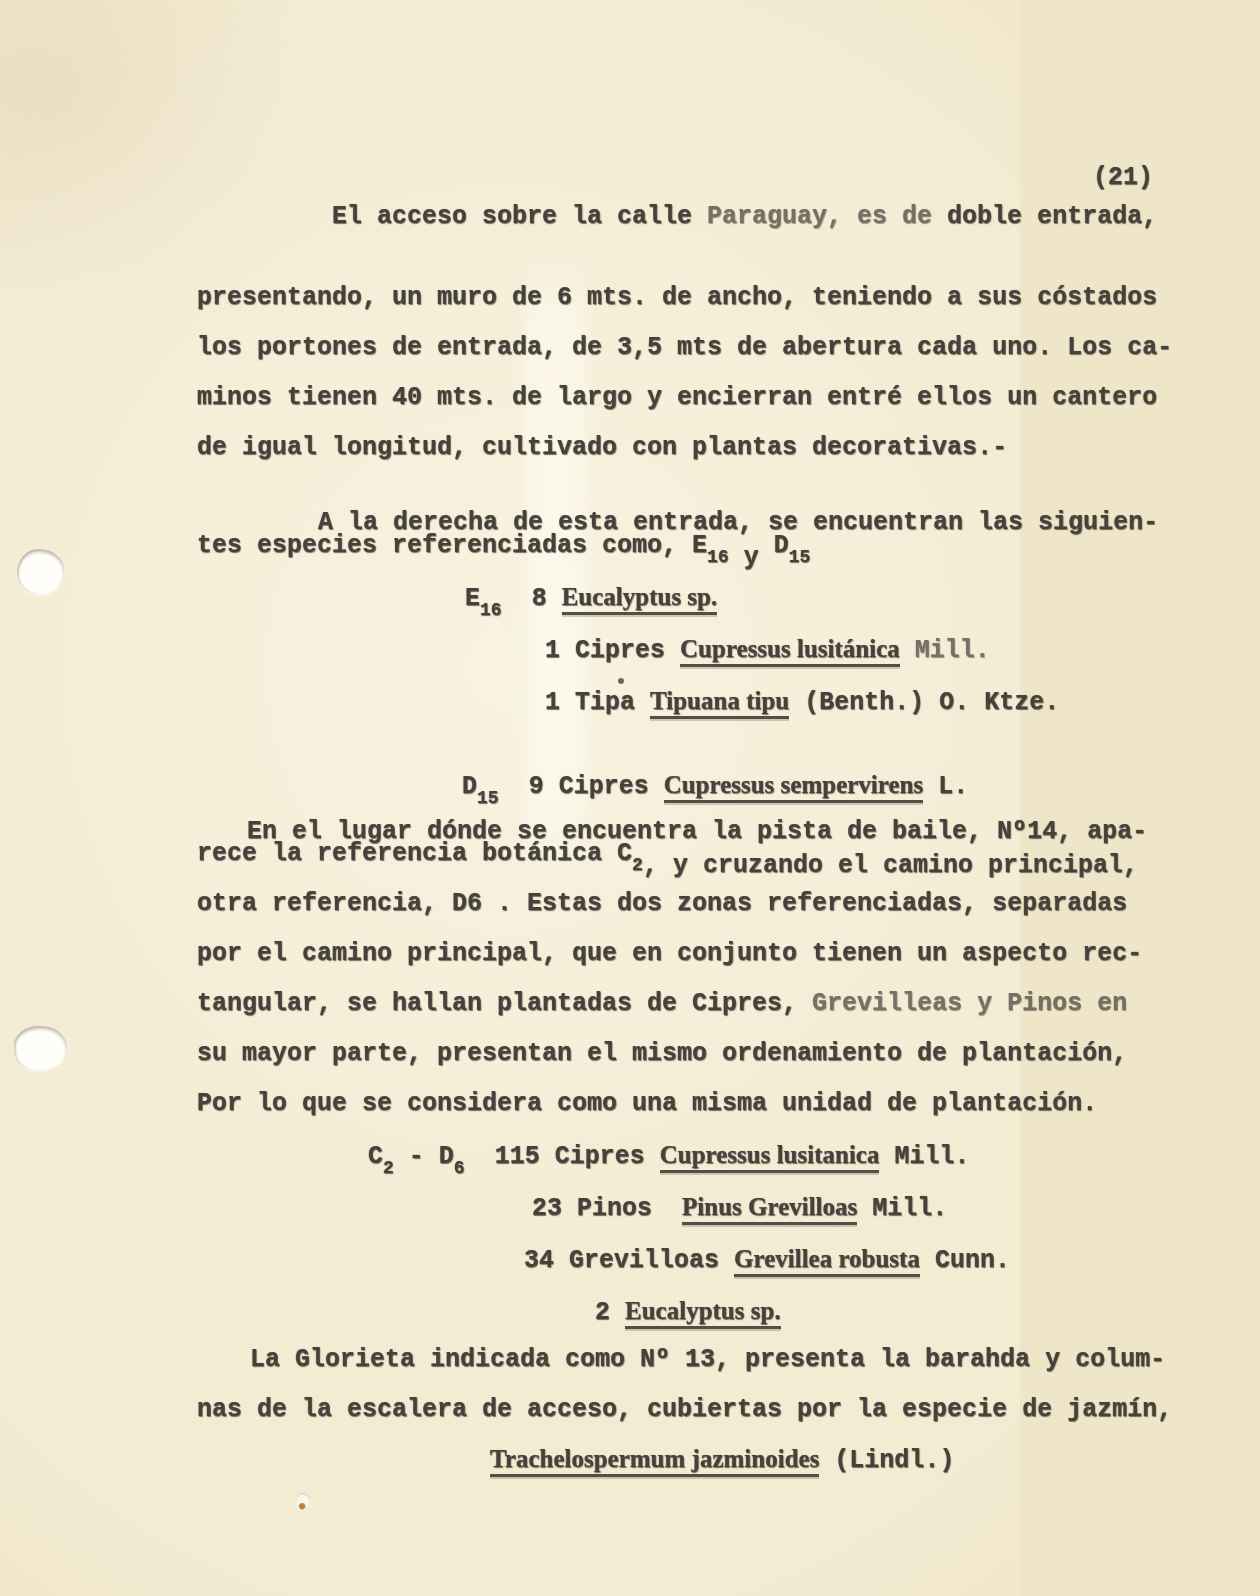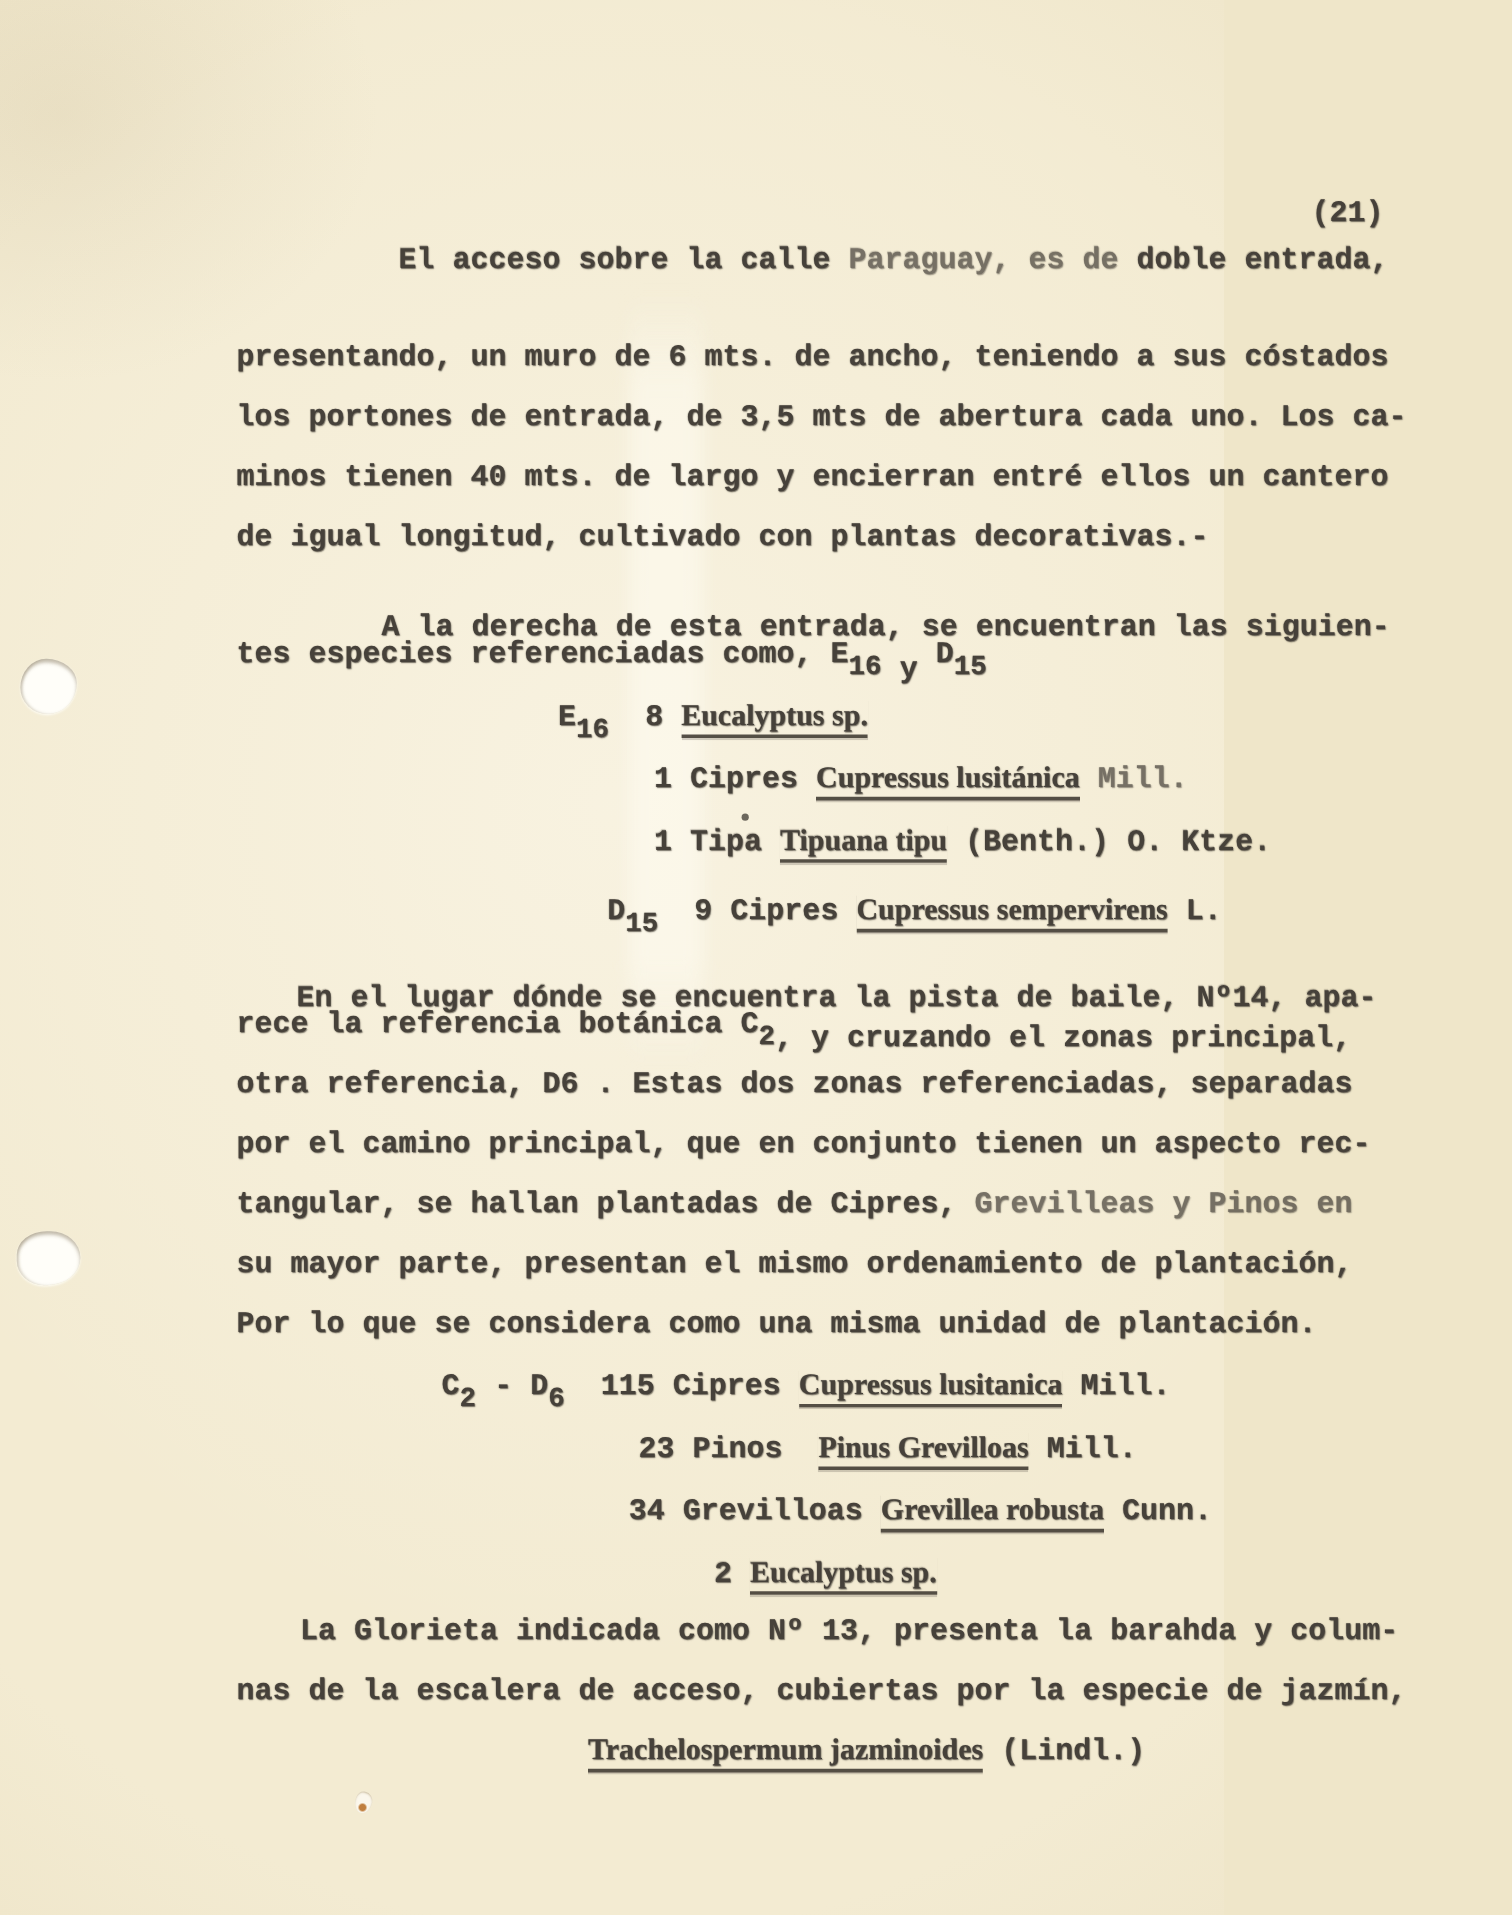--- a/index.html
+++ b/index.html
@@ -35,21 +35,21 @@
     text-shadow: 0.6px 0.8px 1.1px rgba(70,64,55,0.75), -0.4px -0.2px 0.9px rgba(70,64,55,0.35);
     letter-spacing: 0;
   }
   .line span { display: inline-block; white-space: pre; }
   .u {
     border-bottom: 3.5px solid rgba(62,56,48,0.88);
     padding-bottom: 1px;
     box-shadow: 0 1.5px 0.5px rgba(62,56,48,0.22);
     font-family: Liberation Serif, serif;
   }
-  .sub { font-size: 23px; vertical-align: -10px; }
+  .sub { font-size: 18px; vertical-align: -10px; }
   .shift { position: relative; top: 12px; }
   .faded { opacity: 0.72; }
   .hole {
     position: absolute;
     background: radial-gradient(circle at 50% 55%, #fffef9 60%, #faf6ec 100%);
     box-shadow:
       inset 0 3px 3px rgba(130,118,92,0.45),
       inset 2px 0 2px rgba(150,138,110,0.25),
       0 1px 2px rgba(255,255,250,0.8);
   }
@@ -79,23 +79,23 @@
       <div class="line" style="left: 332px; top: 202px;"><span class="">El acceso sobre la calle </span><span class="faded">Paraguay, es de </span><span class="">doble entrada,</span></div>
       <div class="line" style="left: 197px; top: 283px;"><span class="">presentando, un muro de 6 mts. de ancho, teniendo a sus cóstados</span></div>
       <div class="line" style="left: 197px; top: 333px;"><span class="">los portones de entrada, de 3,5 mts de abertura cada uno. Los ca-</span></div>
       <div class="line" style="left: 197px; top: 383px;"><span class="">minos tienen 40 mts. de largo y encierran entré ellos un cantero</span></div>
       <div class="line" style="left: 197px; top: 433px;"><span class="">de igual longitud, cultivado con plantas decorativas.-</span></div>
       <div class="line" style="left: 318px; top: 508px;"><span class="">A la derecha de esta entrada, se encuentran las siguien-</span></div>
       <div class="line" style="left: 197px; top: 531px;"><span class="">tes especies referenciadas como, E</span><span class="sub">16</span><span class="shift"> y </span><span class="">D</span><span class="sub">15</span></div>
       <div class="line" style="left: 465px; top: 583px;"><span class="">E</span><span class="sub">16</span><span class="">  8 </span><span class="u">Eucalyptus sp.</span></div>
       <div class="line" style="left: 545px; top: 635px;"><span class="">1 Cipres </span><span class="u">Cupressus lusitánica</span><span class="faded"> Mill.</span></div>
       <div class="line" style="left: 545px; top: 687px;"><span class="">1 Tipa </span><span class="u">Tipuana tipu</span><span class=""> (Benth.) O. Ktze.</span></div>
-      <div class="line" style="left: 462px; top: 745px; margin-left: 44px;"><span class="">D</span><span class="sub">15</span><span class="">  9 Cipres </span><span class="u">Cupressus sempervirens</span><span class=""> L.</span></div>
+      <div class="line" style="left: 462px; top: 771px;"><span class="">D</span><span class="sub">15</span><span class="">  9 Cipres </span><span class="u">Cupressus sempervirens</span><span class=""> L.</span></div>
       <div class="line" style="left: 247px; top: 789px; margin-top: 28px;"><span class="">En el lugar dónde se encuentra la pista de baile, Nº14, apa-</span></div>
-      <div class="line" style="left: 197px; top: 839px;"><span class="">rece la referencia botánica C</span><span class="sub">2</span><span class="shift">, y cruzando el zonas principal,</span></div>
+      <div class="line" style="left: 197px; top: 839px;"><span class="">rece la referencia botánica C</span><span class="sub">2</span><span class="shift">, y cruzando el camino principal,</span></div>
       <div class="line" style="left: 197px; top: 889px;"><span class="">otra referencia, D6 . Estas dos zonas referenciadas, separadas</span></div>
       <div class="line" style="left: 197px; top: 939px;"><span class="">por el camino principal, que en conjunto tienen un aspecto rec-</span></div>
       <div class="line" style="left: 197px; top: 989px;"><span class="">tangular, se hallan plantadas de Cipres, </span><span class="faded">Grevilleas y Pinos en</span></div>
       <div class="line" style="left: 197px; top: 1039px;"><span class="">su mayor parte, presentan el mismo ordenamiento de plantación,</span></div>
       <div class="line" style="left: 197px; top: 1089px;"><span class="">Por lo que se considera como una misma unidad de plantación.</span></div>
       <div class="line" style="left: 368px; top: 1141px;"><span class="">C</span><span class="sub">2</span><span class=""> - D</span><span class="sub">6</span><span class="">  115 Cipres </span><span class="u">Cupressus lusitanica</span><span class=""> Mill.</span></div>
       <div class="line" style="left: 532px; top: 1193px;"><span class="">23 Pinos  </span><span class="u">Pinus Grevilloas</span><span class=""> Mill.</span></div>
       <div class="line" style="left: 524px; top: 1245px;"><span class="">34 Grevilloas </span><span class="u">Grevillea robusta</span><span class=""> Cunn.</span></div>
       <div class="line" style="left: 595px; top: 1297px;"><span class="">2 </span><span class="u">Eucalyptus sp.</span></div>
       <div class="line" style="left: 250px; top: 1345px;"><span class="">La Glorieta indicada como Nº 13, presenta la barahda y colum-</span></div>

